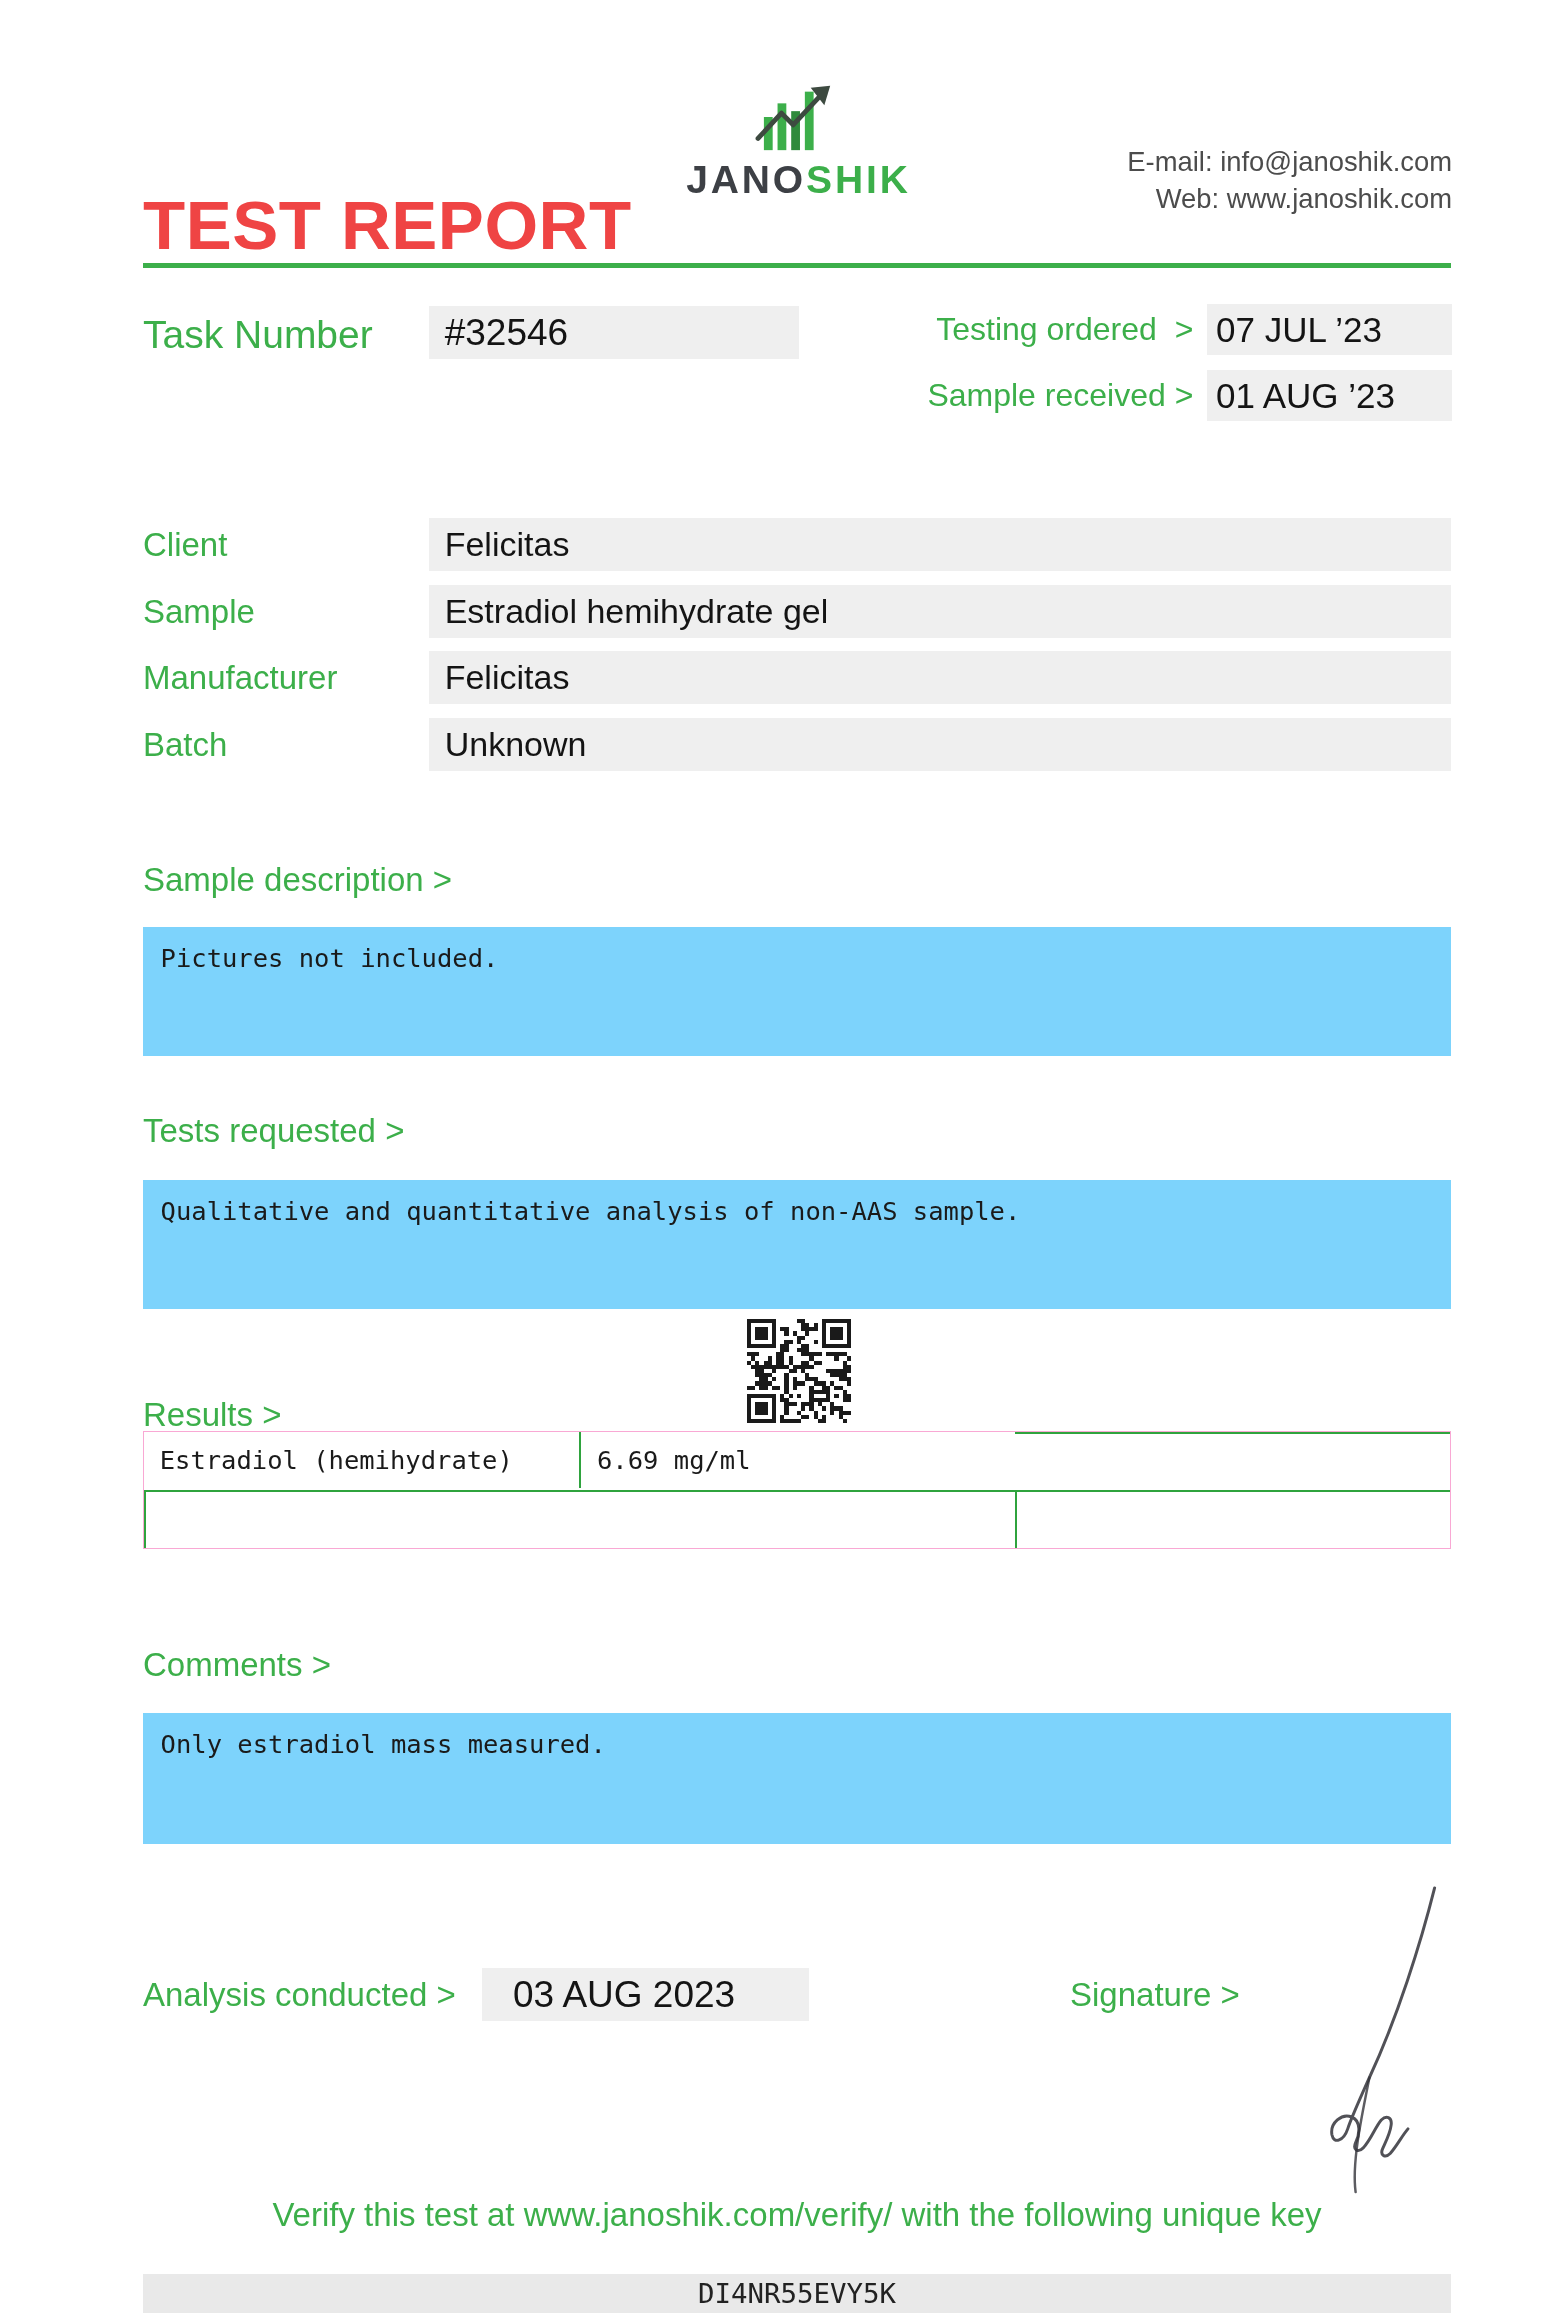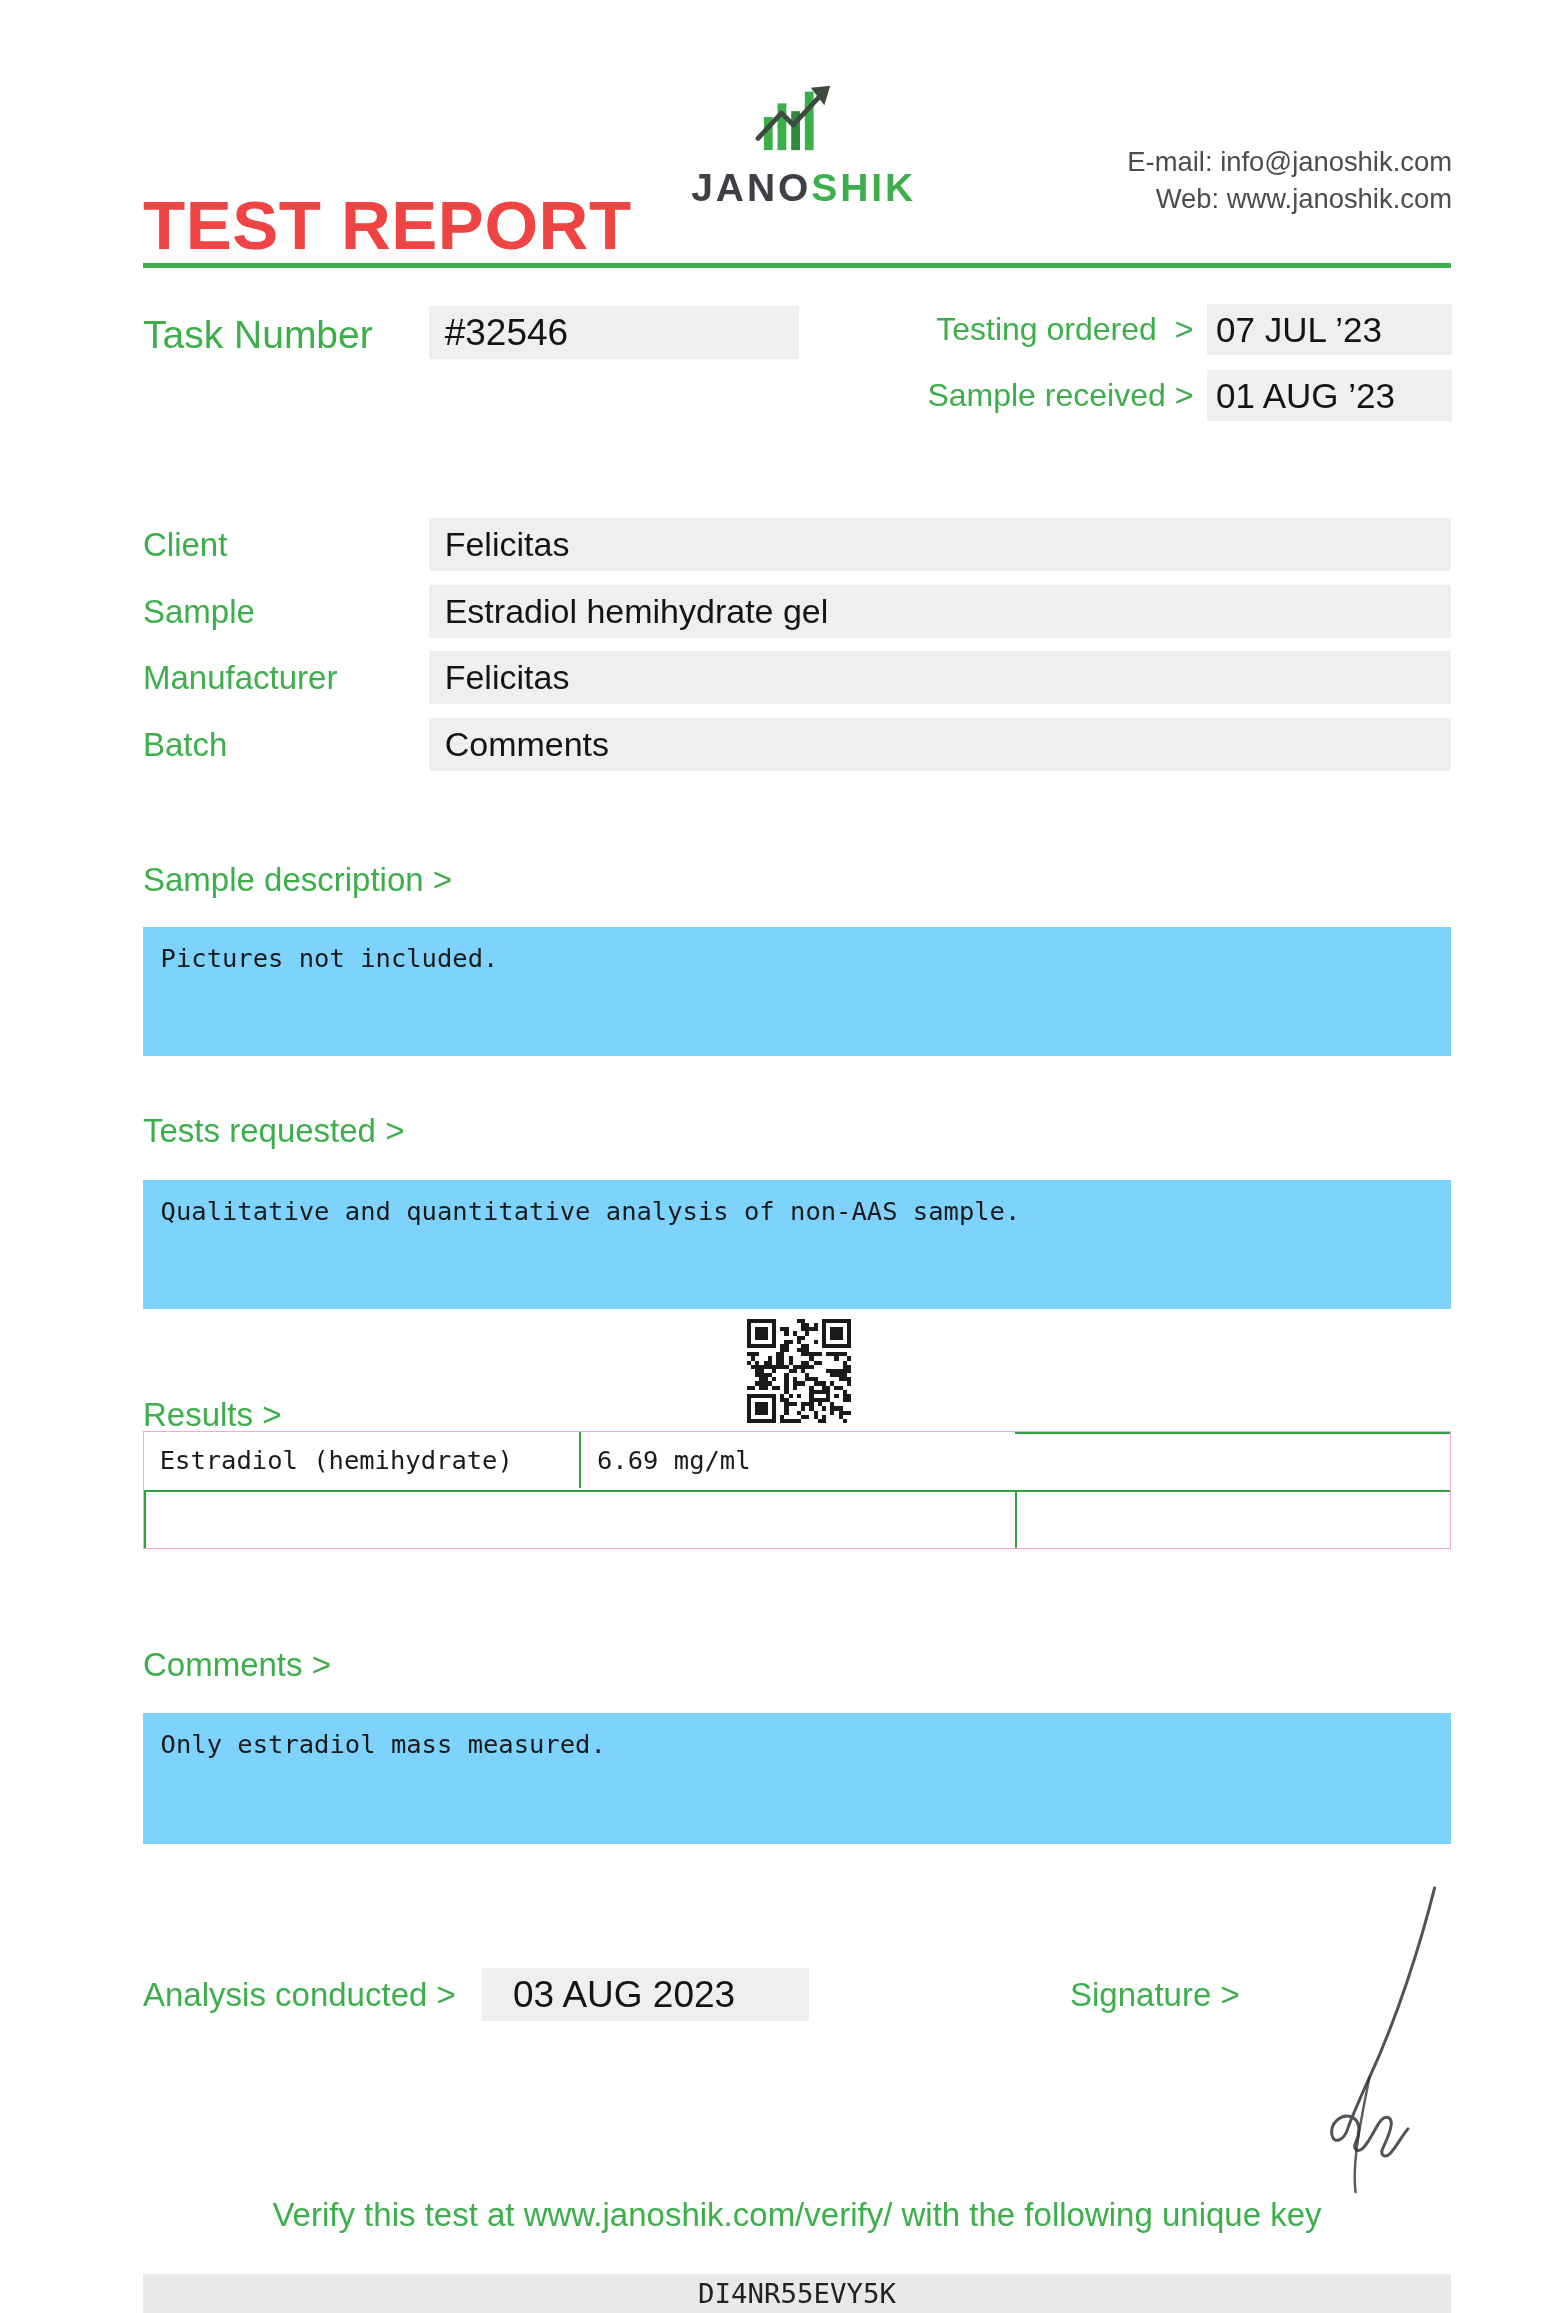--- a/index.html
+++ b/index.html
@@ -7,21 +7,21 @@
   body{width:1568px;height:2313px;font-family:"Liberation Sans","DejaVu Sans",sans-serif;color:#141414;}
   .page{position:relative;width:1568px;height:2313px;overflow:hidden;background:#fff;}
 
   .green{color:#3caf4a;}
   .box{background:#efefef;color:#141414;}
 
   
   .title{position:absolute;left:143px;top:145px;font-size:69px;font-weight:700;color:#ef4444;letter-spacing:0.5px;line-height:1;}
   .logo{position:absolute;left:681px;top:78px;width:235px;text-align:center;}
   .logo-icon{width:102px;height:78px;display:inline-block;}
-  .logo-text{font-size:39px;font-weight:bold;letter-spacing:2.9px;margin-top:8px;line-height:1;text-align:right;}
+  .logo-text{font-size:39px;font-weight:bold;letter-spacing:2.9px;margin-top:0;line-height:1;}
   .logo-text .jano{color:#3d4045;}
   .logo-text .shik{color:#3caf4a;}
   .contact{position:absolute;right:116px;top:143px;text-align:right;font-size:27.4px;line-height:37px;color:#4c4c4c;}
   .rule{position:absolute;left:143px;top:263px;width:1308px;height:4.9px;background:#3caf4a;}
 
   
   .task-label{position:absolute;left:143px;top:314px;font-size:39px;color:#3caf4a;line-height:1.1;}
   .task-value{position:absolute;left:429px;top:306px;width:370px;height:53px;line-height:53px;font-size:37px;font-weight:500;padding-left:15.7px;box-sizing:border-box;}
   .date-row{position:absolute;right:116px;display:flex;align-items:center;}
   .date-row-0{top:304px;}
@@ -108,21 +108,21 @@
     <div class="info-row">
       <div class="info-label">Sample</div>
       <div class="info-value box">Estradiol hemihydrate gel</div>
     </div>
     <div class="info-row">
       <div class="info-label">Manufacturer</div>
       <div class="info-value box">Felicitas</div>
     </div>
     <div class="info-row">
       <div class="info-label">Batch</div>
-      <div class="info-value box">Comments</div>
+      <div class="info-value box">Unknown</div>
     </div>
   </div>
 
   <div class="section-heading" id="sample-desc-heading">Sample description &gt;</div>
   <div class="text-box" id="sample-desc-box">Pictures not included.</div>
 
   <div class="section-heading" id="tests-heading">Tests requested &gt;</div>
   <div class="text-box" id="tests-box">Qualitative and quantitative analysis of non-AAS sample.</div>
 
   <div class="section-heading" id="results-heading">Results &gt;</div>

